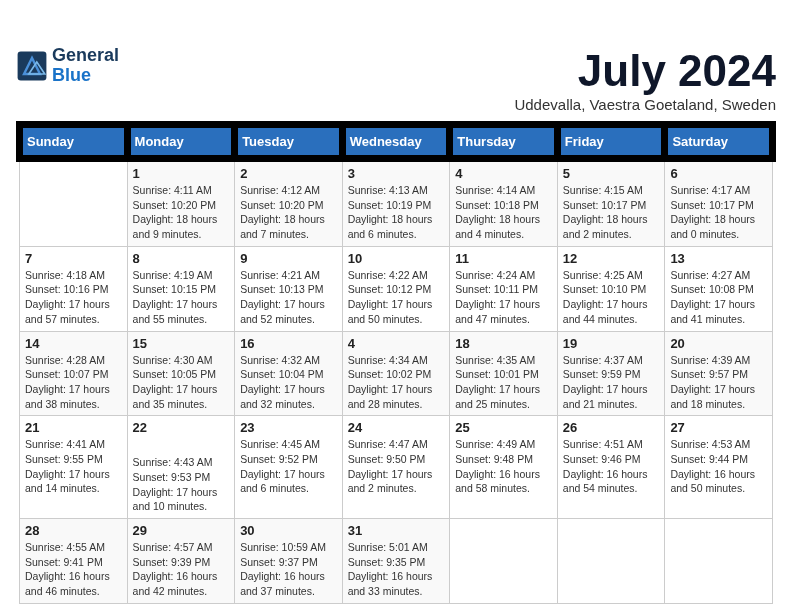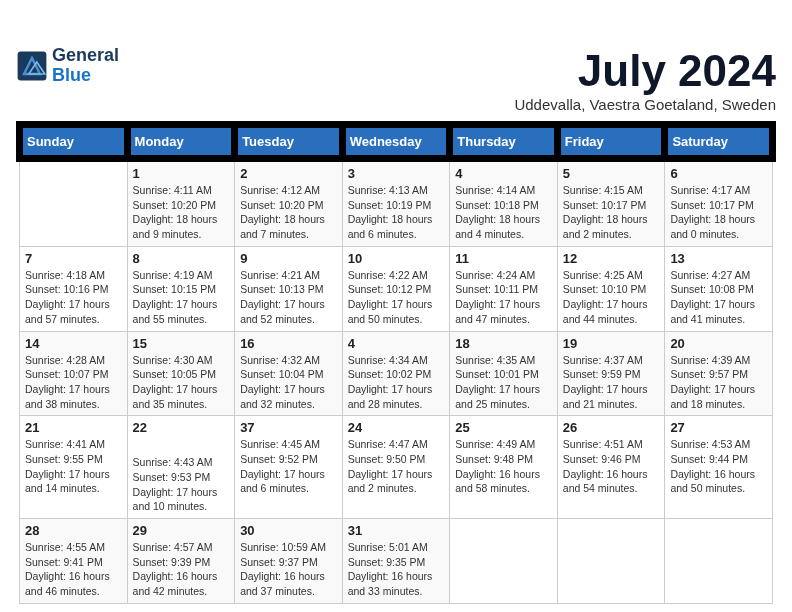--- a/index.html
+++ b/index.html
@@ -281,21 +281,21 @@
 and 14 minutes.</div>
         </td>
         <td>
           <span class="day-num">22</span>
           <div class="day-info" style="white-space: pre-line; margin-top: 20px;">Sunrise: 4:43 AM
 Sunset: 9:53 PM
 Daylight: 17 hours
 and 10 minutes.</div>
         </td>
         <td>
-          <span class="day-num">37</span>
+          <span class="day-num">23</span>
           <div class="day-info" style="white-space: pre-line;">Sunrise: 4:45 AM
 Sunset: 9:52 PM
 Daylight: 17 hours
 and 6 minutes.</div>
         </td>
         <td>
           <span class="day-num">24</span>
           <div class="day-info" style="white-space: pre-line;">Sunrise: 4:47 AM
 Sunset: 9:50 PM
 Daylight: 17 hours

